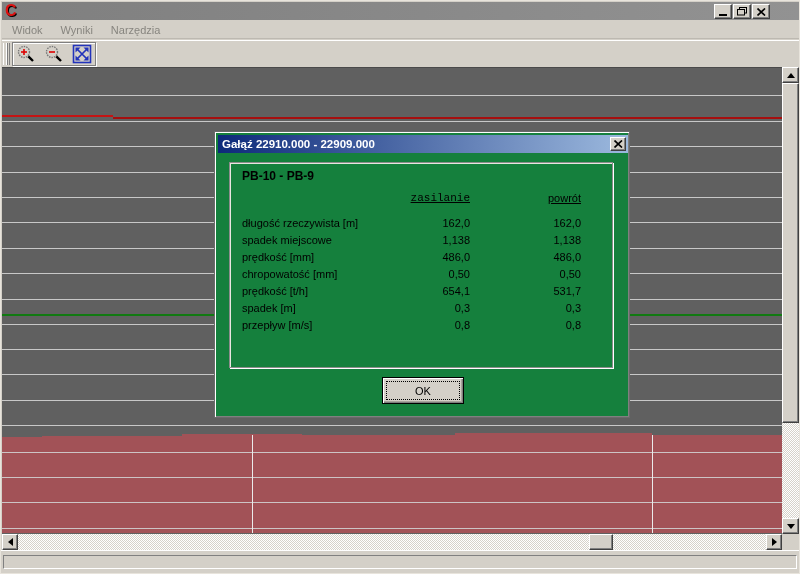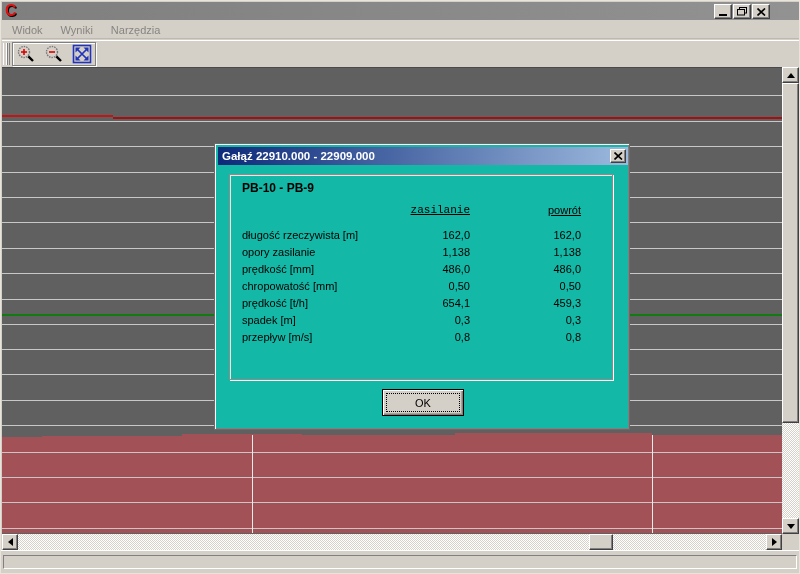--- a/index.html
+++ b/index.html
@@ -107,22 +107,22 @@
   }
   .status-field {
     position:absolute; left:2px; top:4px; width:794px; height:14px;
     background:#d4d0c8;
     border-top:1px solid #808080; border-left:1px solid #808080;
     border-bottom:1px solid #fff; border-right:1px solid #fff;
   }
 
   
   .dialog {
-    position:absolute; left:213px; top:142px; width:416px; height:287px;
-    background:#14b8a6;
+    position:absolute; left:213px; top:130px; width:416px; height:287px;
+    background:#15803d;
     border:1px solid #6a6a6a;
     box-shadow:inset 1px 1px 0 #fff, inset -1px -1px 0 #808080;
     z-index:10;
   }
   .dialog-title {
     position:absolute; left:3px; top:3px; width:410px; height:18px;
     background:linear-gradient(90deg,#0d2a7a,#9cb9de);
     color:#fff; font-weight:bold; font-size:11.5px;
     display:flex; align-items:center; padding-left:4px;
   }
@@ -291,38 +291,38 @@
     <div class="col-head c1">zasilanie</div>
     <div class="col-head c2">powrót</div>
 
     <div class="rows">
       <div class="rowline">
         <span class="lbl">długość rzeczywista [m]</span>
         <span class="v1">162,0</span>
         <span class="v2">162,0</span>
       </div>
       <div class="rowline">
-        <span class="lbl">opory zasilanie</span>
+        <span class="lbl">spadek miejscowe</span>
         <span class="v1">1,138</span>
         <span class="v2">1,138</span>
       </div>
       <div class="rowline">
         <span class="lbl">prędkość [mm]</span>
         <span class="v1">486,0</span>
         <span class="v2">486,0</span>
       </div>
       <div class="rowline">
         <span class="lbl">chropowatość [mm]</span>
         <span class="v1">0,50</span>
         <span class="v2">0,50</span>
       </div>
       <div class="rowline">
         <span class="lbl">prędkość [t/h]</span>
         <span class="v1">654,1</span>
-        <span class="v2">459,3</span>
+        <span class="v2">531,7</span>
       </div>
       <div class="rowline">
         <span class="lbl">spadek  [m]</span>
         <span class="v1">0,3</span>
         <span class="v2">0,3</span>
       </div>
       <div class="rowline">
         <span class="lbl">przepływ [m/s]</span>
         <span class="v1">0,8</span>
         <span class="v2">0,8</span>

